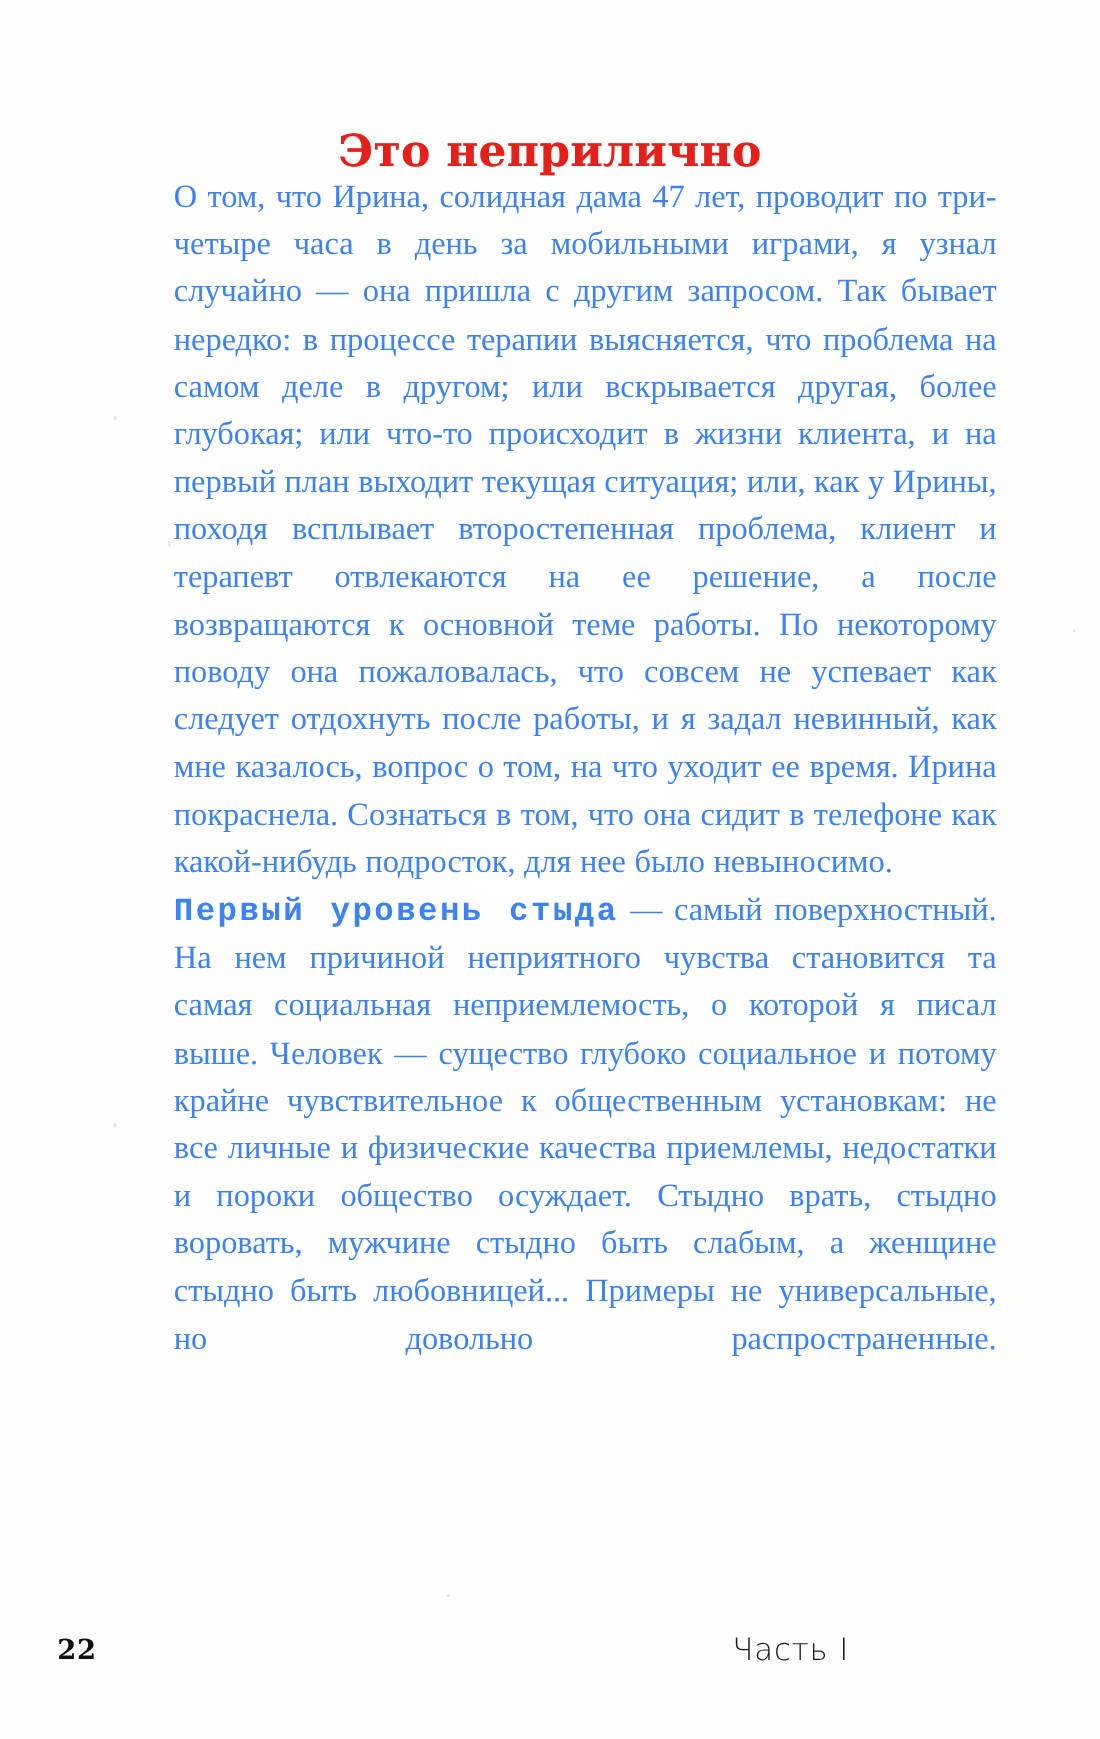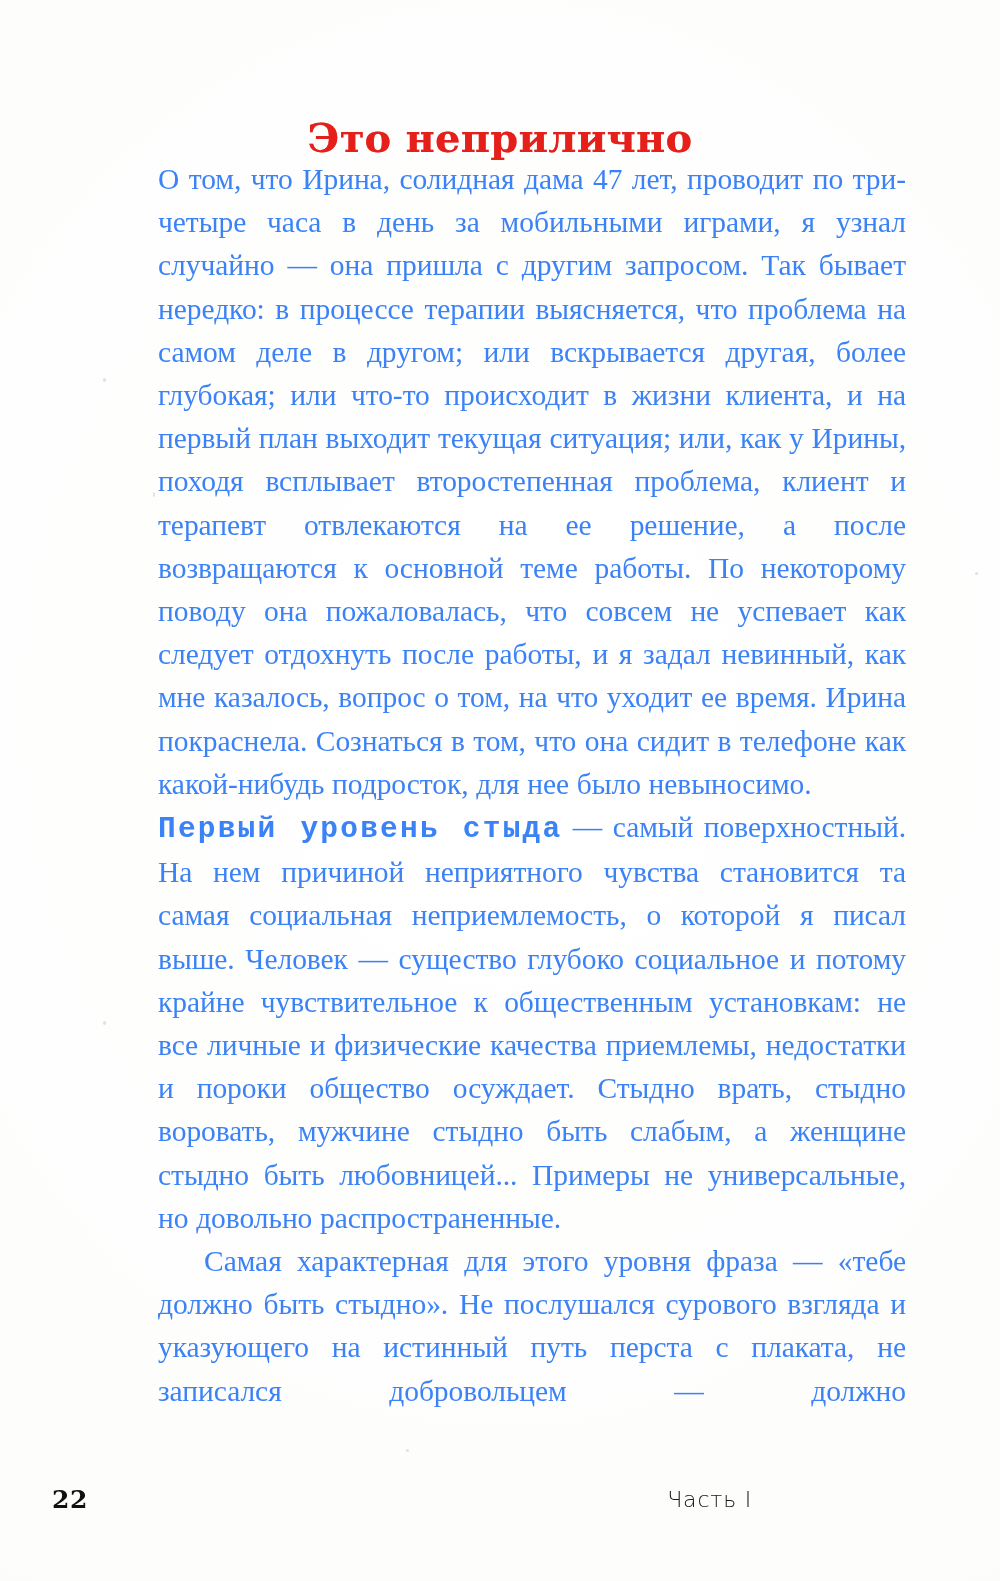--- a/index.html
+++ b/index.html
@@ -26,20 +26,21 @@
     background:
       radial-gradient(ellipse 120% 90% at 50% 45%, #ffffff 0%, #fdfdfc 70%, #fafaf8 100%);
   }
 
   .page-inner {
     position: absolute;
     left: 0;
     top: 0;
     width: 804px;
     height: 1581px;
+    padding-left: 20px;
   }
 
   
   .chapter-title {
     position: absolute;
     left: 0;
     top: 88px;
     width: 1000px;
     text-align: center;
     font-family: "DejaVu Serif", "Liberation Serif", serif;
@@ -115,21 +116,21 @@
     font-weight: 700;
     font-size: 25px;
     line-height: 28px;
     color: #101010;
     letter-spacing: 0.5px;
   }
 
   .part-label {
     font-family: "DejaVu Sans", "Liberation Sans", sans-serif;
     font-weight: 300;
-    font-size: 22px;
+    font-size: 28px;
     line-height: 26px;
     color: #1a1a1a;
     letter-spacing: 0.8px;
   }
 
   
   .speck {
     position: absolute;
     background: #c9c9c4;
     border-radius: 50%;
@@ -145,21 +146,20 @@
 <div class="page-inner">
 
   <h1 class="chapter-title">Это неприлично</h1>
 
   <div class="body-col">
 
     <p class="para">О том, что Ирина, солидная дама 47 лет, проводит по три-четыре часа в день за мобильными играми, я узнал случайно — она пришла с другим запросом. Так бывает нередко: в процессе терапии выясняется, что проблема на самом деле в другом; или вскрывается другая, более глубокая; или что-то происходит в жизни клиента, и на первый план выходит текущая ситуация; или, как у Ирины, походя всплывает второстепенная проблема, клиент и терапевт отвлекаются на ее решение, а после возвращаются к основной теме работы. По некоторому поводу она пожаловалась, что совсем не успевает как следует отдохнуть после работы, и я задал невинный, как мне казалось, вопрос о том, на что уходит ее время. Ирина покраснела. Сознаться в том, что она сидит в телефоне как какой-нибудь подросток, для нее было невыносимо.</p>
 
     <p class="para para-gap"><span class="lead-in">Первый уровень стыда</span><span> — самый поверхностный. На нем причиной неприятного чувства становится та самая социальная неприемлемость, о которой я писал выше. Человек — существо глубоко социальное и потому крайне чувствительное к общественным установкам: не все личные и физические качества приемлемы, недостатки и пороки общество осуждает. Стыдно врать, стыдно воровать, мужчине стыдно быть слабым, а женщине стыдно быть любовницей... Примеры не универсальные, но довольно распространенные.</span></p>
 
-    <p class="para para-indent">Самая характерная для этого уровня фраза — «тебе должно быть стыдно». Не послушался сурового взгляда и указующего на истинный путь перста с плаката, не записался добровольцем — должно</p>
 
   </div>
 
   <div class="footer">
     <span class="folio">22</span>
     <span class="part-label">Часть I</span>
   </div>
 
   <span class="speck" style="left:103px; top:378px;  width:3px; height:4px;"></span>
   <span class="speck" style="left:975px; top:572px;  width:3px; height:3px;"></span>

